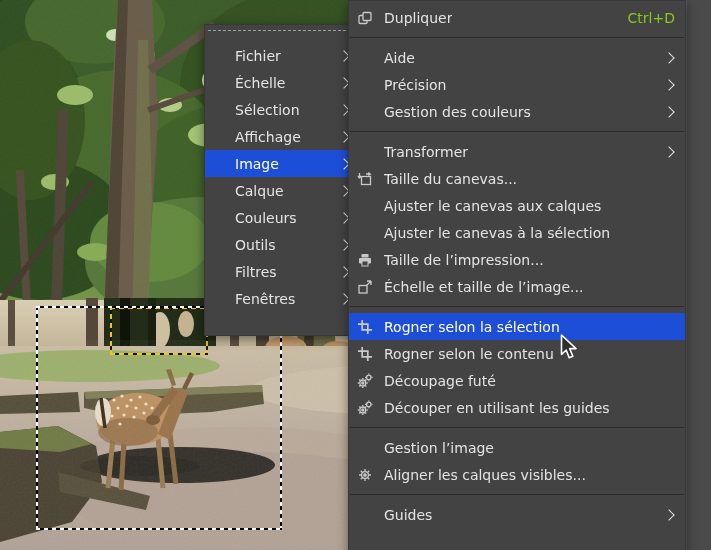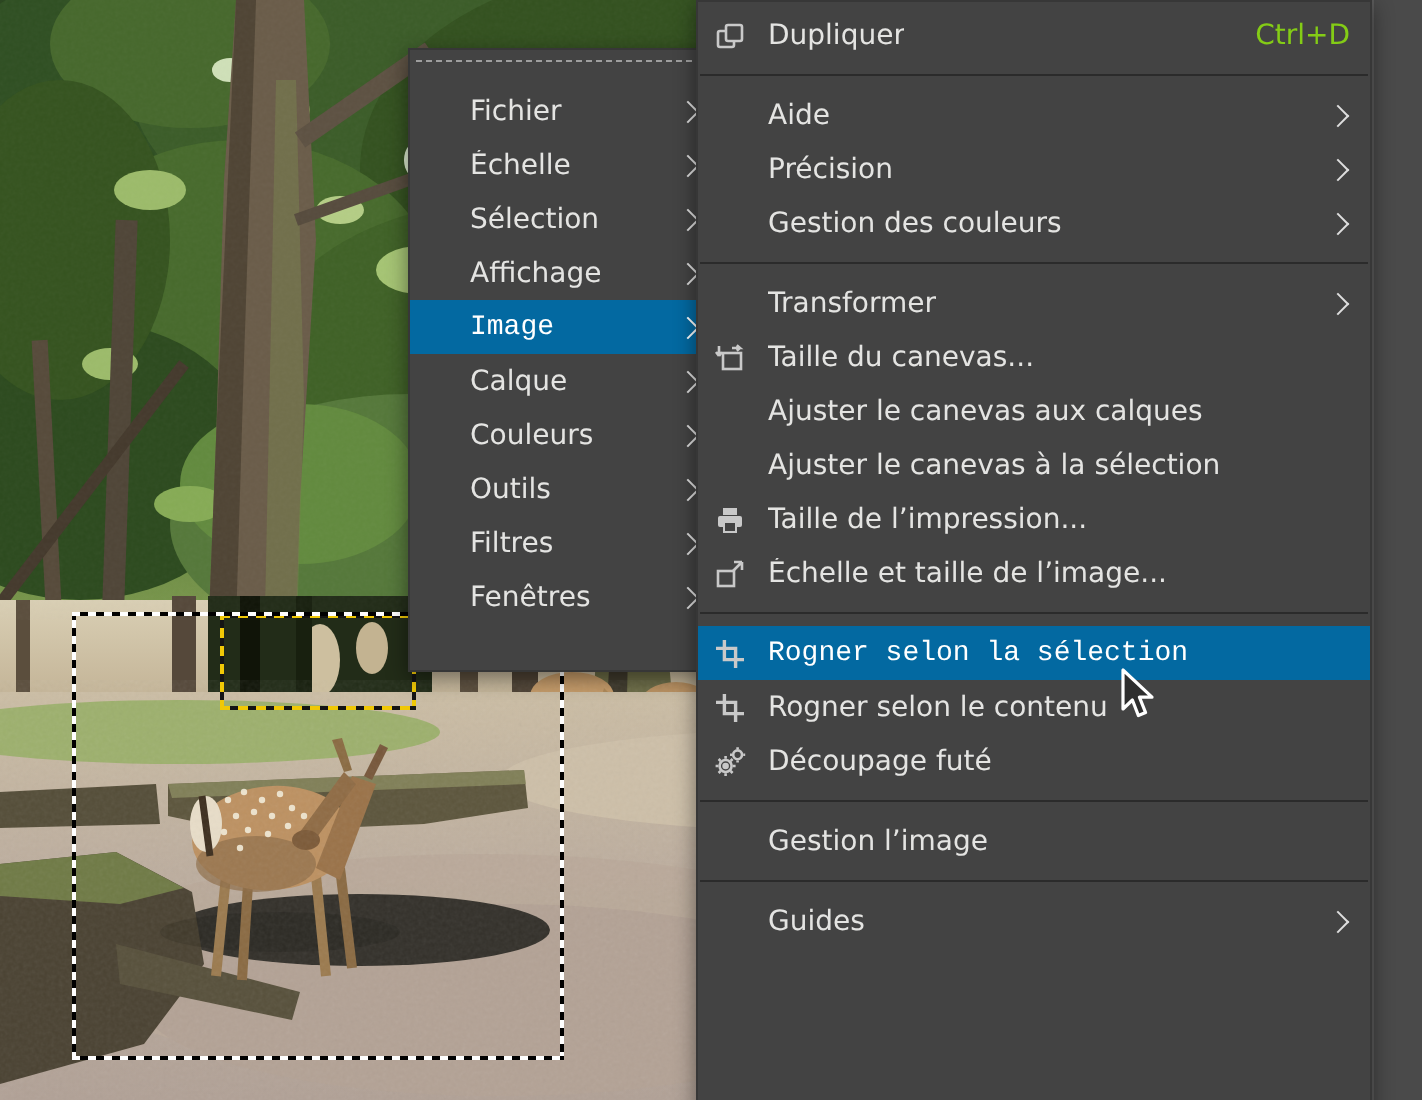--- a/index.html
+++ b/index.html
@@ -43,21 +43,21 @@
     border:1px solid #373737;box-sizing:border-box;
     box-shadow:0 3px 10px rgba(0,0,0,.45);
     color:#e4e4e2;font-size:14px;
   }
   .left-menu{left:204px;top:24px;width:156px;height:312px;padding:2px 0;}
   .submenu{left:348px;top:0;width:338px;height:560px;padding:3px 0;}
   .tear{height:7px;border-top:1px dashed #9e9e9e;margin:3px 3px 4px 3px;}
   .mi{height:27px;display:flex;align-items:center;padding:0 9px 0 12px;white-space:nowrap;text-align:center;}
   .left-menu .mi{padding-left:30px;padding-right:9px;}
   .submenu .mi{padding-left:8px;padding-right:10px;}
-  .mi.sel{background:#0369a1;color:#ffffff;font-family:Liberation Mono, monospace;}
+  .mi.sel{background:#1d4ed8;color:#ffffff;}
   .mic{width:27px;flex:0 0 27px;display:flex;align-items:center;justify-content:flex-start;}
   .mic svg{width:16px;height:16px;display:block;}
   .lbl{overflow:hidden;}
   .sk{margin-left:auto;color:#84cc16;}
   .arr{
     margin-left:auto;width:7px;height:7px;flex:0 0 7px;
     border-right:1.7px solid #dedede;border-top:1.7px solid #dedede;
     transform:rotate(45deg);margin-right:2px;
   }
   .mi.sel .arr{border-color:#fff;}
@@ -368,26 +368,52 @@
                 <circle cx="5.8" cy="10" r="3"></circle>
                 <circle cx="5.8" cy="10" r="1" fill="#c9c9c9"></circle>
                 <path d="M5.8 6.4V5 M5.8 13.6V15 M2.2 10H.8 M9.4 10h1.4 M3.3 7.5 2.3 6.5 M8.3 7.5 9.3 6.5 M3.3 12.5 2.3 13.5 M8.3 12.5 9.3 13.5"></path>
                 <circle cx="11.8" cy="4.4" r="2.2"></circle>
                 <path d="M11.8 1.6v-1 M11.8 7.2v1 M9 4.4H8 M14.6 4.4h1"></path>
               </g>
             </svg>
           </span>
           <span class="lbl">Découpage futé</span>
         </div>
+        <div class="mi">
+          <span class="mic">
+            <svg viewBox="0 0 16 16">
+              <g fill="none" stroke="#c9c9c9" stroke-width="1.3">
+                <circle cx="5.8" cy="10" r="3"></circle>
+                <circle cx="5.8" cy="10" r="1" fill="#c9c9c9"></circle>
+                <path d="M5.8 6.4V5 M5.8 13.6V15 M2.2 10H.8 M9.4 10h1.4 M3.3 7.5 2.3 6.5 M8.3 7.5 9.3 6.5 M3.3 12.5 2.3 13.5 M8.3 12.5 9.3 13.5"></path>
+                <circle cx="11.8" cy="4.4" r="2.2"></circle>
+                <path d="M11.8 1.6v-1 M11.8 7.2v1 M9 4.4H8 M14.6 4.4h1"></path>
+              </g>
+            </svg>
+          </span>
+          <span class="lbl">Découper en utilisant les guides</span>
+        </div>
         <div class="sep">
           <i></i>
         </div>
         <div class="mi">
           <span class="mic"></span>
           <span class="lbl">Gestion l’image</span>
+        </div>
+        <div class="mi">
+          <span class="mic">
+            <svg viewBox="0 0 16 16">
+              <g fill="none" stroke="#c9c9c9" stroke-width="1.3">
+                <circle cx="8" cy="8" r="3.4"></circle>
+                <circle cx="8" cy="8" r="1.2" fill="#c9c9c9"></circle>
+                <path d="M8 4V2 M8 12v2 M4 8H2 M12 8h2 M5.2 5.2 3.8 3.8 M10.8 5.2 12.2 3.8 M5.2 10.8 3.8 12.2 M10.8 10.8 12.2 12.2"></path>
+              </g>
+            </svg>
+          </span>
+          <span class="lbl">Aligner les calques visibles...</span>
         </div>
         <div class="sep">
           <i></i>
         </div>
         <div class="mi">
           <span class="mic"></span>
           <span class="lbl">Guides</span>
           <span class="arr"></span>
         </div>
       </div>

